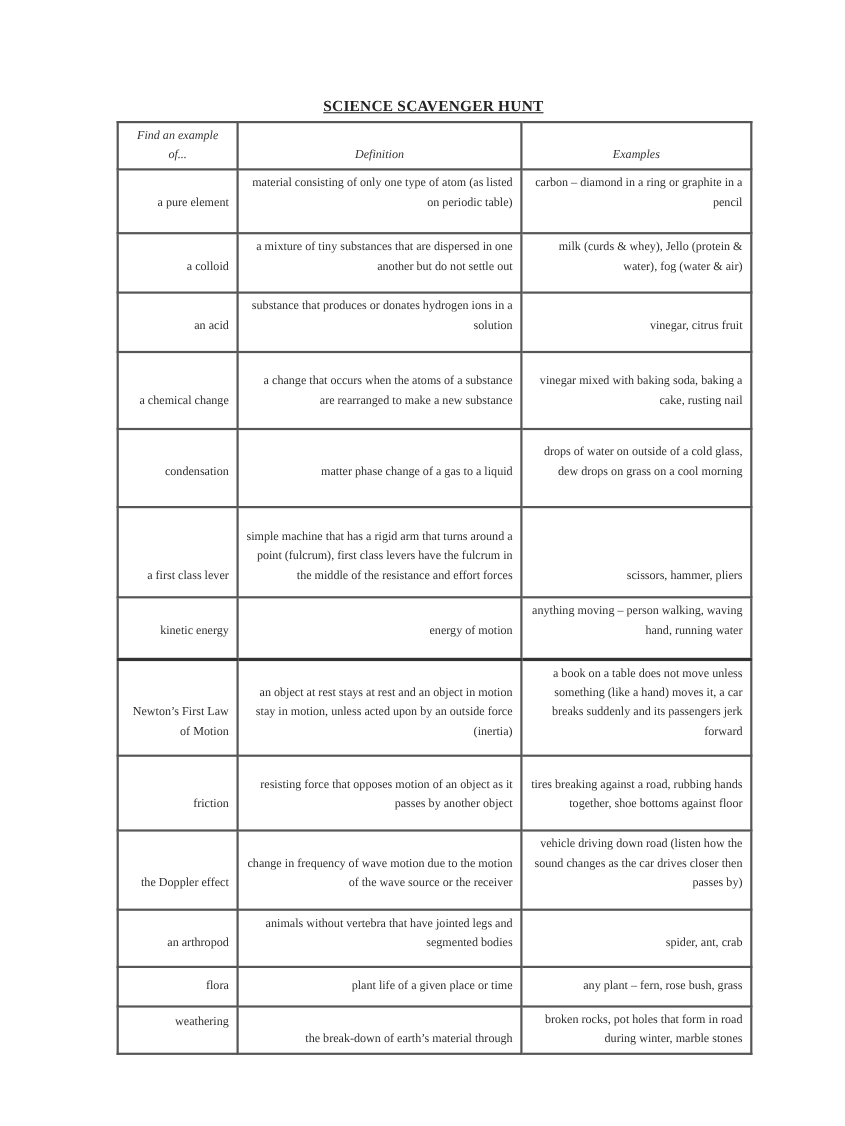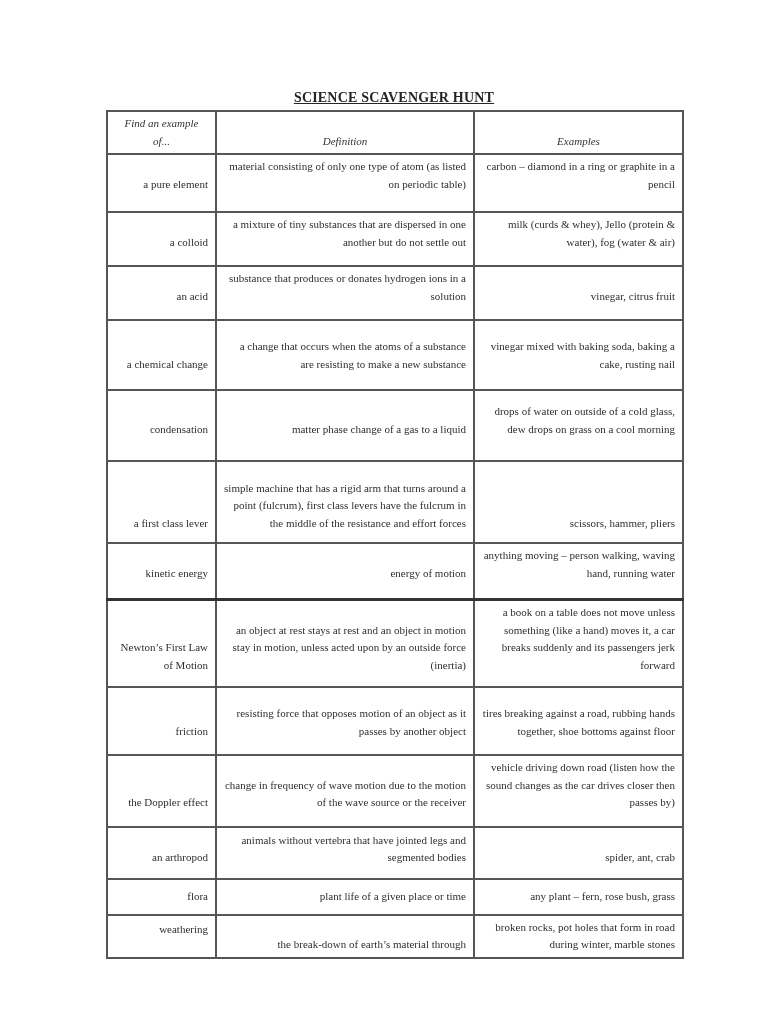--- a/index.html
+++ b/index.html
@@ -117,21 +117,21 @@
           <td>a mixture of tiny substances that are dispersed in one another but do not settle out</td>
           <td>milk (curds &amp; whey), Jello (protein &amp; water), fog (water &amp; air)</td>
         </tr>
         <tr>
           <td>an acid</td>
           <td>substance that produces or donates hydrogen ions in a solution</td>
           <td>vinegar, citrus fruit</td>
         </tr>
         <tr>
           <td>a chemical change</td>
-          <td>a change that occurs when the atoms of a substance are resisting to make a new substance</td>
+          <td>a change that occurs when the atoms of a substance are rearranged to make a new substance</td>
           <td>vinegar mixed with baking soda, baking a cake, rusting nail</td>
         </tr>
         <tr>
           <td>condensation</td>
           <td>matter phase change of a gas to a liquid</td>
           <td>drops of water on outside of a cold glass, dew drops on grass on a cool morning</td>
         </tr>
         <tr>
           <td>a first class lever</td>
           <td>simple machine that has a rigid arm that turns around a point (fulcrum), first class levers have the fulcrum in the middle of the resistance and effort forces</td>

